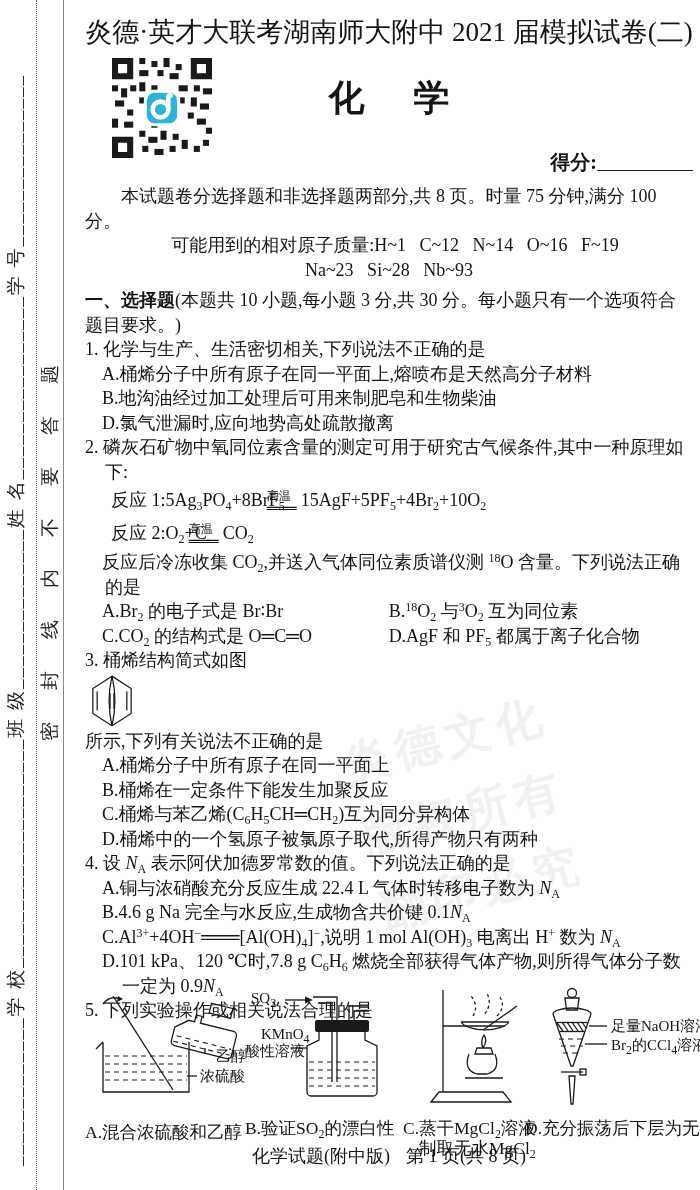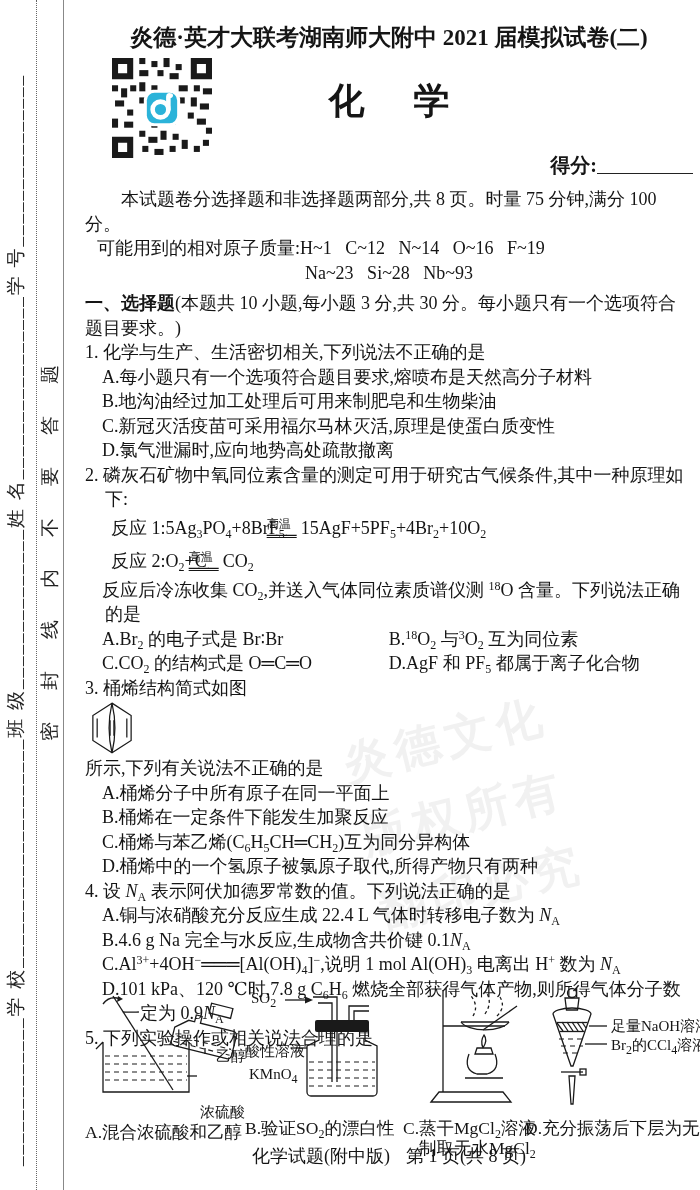--- a/index.html
+++ b/index.html
@@ -11,28 +11,28 @@
   .vline-dotted{position:absolute;left:36px;top:0;height:1190px;width:0;border-left:1.5px dotted #666;}
   .vline-solid{position:absolute;left:63px;top:0;height:1190px;width:0;border-left:1.5px solid #888;}
   .rot{position:absolute;white-space:nowrap;transform:translate(-50%,-50%) rotate(-90deg);color:#222;}
   .fields{left:16px;top:620px;font-size:19px;letter-spacing:2px;}
   .seal{left:50px;top:537px;font-size:19px;letter-spacing:32px;}
   
   .wm{position:absolute;left:360px;top:700px;z-index:0;transform:rotate(-14deg);
       font-size:46px;font-weight:bold;letter-spacing:6px;line-height:76px;color:rgba(80,80,80,0.08);pointer-events:none;}
   
   .content{position:absolute;left:85px;top:14px;width:608px;z-index:1;}
-  .header-title{font-size:23px;font-weight:bold;text-align:center;margin:8px;white-space:nowrap;}
+  .header-title{font-size:27px;font-weight:normal;text-align:center;margin:0;white-space:nowrap;}
   .qr{position:absolute;left:27px;top:44px;width:100px;height:100px;}
   .subject{text-align:center;font-size:36px;font-weight:bold;margin-top:24px;word-spacing:40px;}
   .scoreline{text-align:right;font-size:20px;margin-top:26px;}
   .scoreline b{font-weight:bold;}
   .score-blank{display:inline-block;width:96px;border-bottom:1.6px solid #222;height:18px;vertical-align:-2px;}
   .p{line-height:24.5px;}
-  .pre{white-space:pre;}
+  .pre{white-space:pre;text-align:center;}
   .indent1{text-indent:36px;}
   .ml12{margin-left:12px;}
   .center{text-align:center;}
   .stem{padding-left:20px;text-indent:-20px;}
   .opt{padding-left:37px;text-indent:-20px;}
   .optrow{padding-left:17px;display:flex;}
   .optrow .o1{width:48.5%;}
   .optrow .o2{width:51.5%;}
   .eqline{line-height:33px;margin-left:26px;}
   sub{font-size:12px;line-height:0;vertical-align:-4px;}
@@ -137,23 +137,22 @@
   <div class="p indent1" style="margin-top:8px;">本试题卷分选择题和非选择题两部分,共 8 页。时量 75 分钟,满分 100 分。</div>
   <div class="p ml12 pre">可能用到的相对原子质量:H~1   C~12   N~14   O~16   F~19</div>
   <div class="p center pre">Na~23   Si~28   Nb~93</div>
 
   <div class="p" style="margin-top:6px;">
     <b>一、选择题</b><span>(本题共 10 小题,每小题 3 分,共 30 分。每小题只有一个选项符合题目要求。)</span>
   </div>
 
   <div>
     <div class="p stem">1. 化学与生产、生活密切相关,下列说法不正确的是</div>
-    <div class="p opt">A.每小题只有一个选项符合题目要求,熔喷布是天然高分子材料</div>
+    <div class="p opt">A.桶烯分子中所有原子在同一平面上,熔喷布是天然高分子材料</div>
     <div class="p opt">B.地沟油经过加工处理后可用来制肥皂和生物柴油</div>
-    <div class="p opt">C.新冠灭活疫苗可采用福尔马林灭活,原理是使蛋白质变性</div>
     <div class="p opt">D.氯气泄漏时,应向地势高处疏散撤离</div>
   </div>
 
   <div>
     <div class="p stem">2. 磷灰石矿物中氧同位素含量的测定可用于研究古气候条件,其中一种原理如下:</div>
     <div class="p stem eqline" style="padding-left:20px;">反应 1:5Ag<sub>3</sub>PO<sub>4</sub>+8BrF<sub>5</sub><span class="rxn"><span class="ot">高温</span><span class="oe">═══</span></span>15AgF+5PF<sub>5</sub>+4Br<sub>2</sub>+10O<sub>2</sub></div>
     <div class="p stem eqline" style="padding-left:20px;">反应 2:O<sub>2</sub>+C<span class="rxn"><span class="ot">高温</span><span class="oe">═══</span></span>CO<sub>2</sub></div>
     <div class="p" style="padding-left:20px;text-indent:-3px;">反应后冷冻收集 CO<sub>2</sub>,并送入气体同位素质谱仪测 <sup>18</sup>O 含量。下列说法正确的是</div>
     <div class="p optrow">
       <span class="o1">A.Br<sub>2</sub> 的电子式是 Br∶Br</span>
@@ -209,40 +208,40 @@
       <g transform="translate(97,8) rotate(14)">
         <path class="sk" d="M0,30 l12,-10 h6 v-7 h6 v7 h34 a4,4 0 0 1 4,4 v20 a4,4 0 0 1 -4,4 h-54 a4,4 0 0 1 -4,-4 z"></path>
         <rect class="sk" x="30" y="-2" width="22" height="10"></rect>
         <line class="skd" x1="4" y1="38" x2="60" y2="38"></line>
         <line class="skd" x1="2" y1="44" x2="60" y2="44"></line>
       </g>
       <line class="sk" x1="120" y1="64" x2="120" y2="58"></line>
       <line class="sk" x1="102" y1="86" x2="112" y2="86"></line>
     </svg>
     <span class="lbl" style="left:91px;top:58px;margin-left:40px;">乙醇</span>
-    <span class="lbl" style="left:115px;top:78px;margin-top:36px;">浓硫酸</span>
+    <span class="lbl" style="left:115px;top:78px;">浓硫酸</span>
     <div class="cap">A.混合浓硫酸和乙醇</div>
   </div>
 
   <div class="fig" style="left:160px;top:0;width:160px;height:176px;">
     <svg width="160" height="120" viewBox="0 0 160 120">
       <line class="sk" x1="40" y1="14" x2="60" y2="14"></line>
       <path class="fill" d="M60,10.5 l8,3.5 -8,3.5 z"></path>
       <path class="sk" d="M68,11 h24 v85 M73,17 h14 v79"></path>
       <path class="sk" d="M104,34 v-14 h20 M109,34 v-9 h15"></path>
       <rect class="fill" x="70" y="34" width="54" height="12" rx="2"></rect>
       <path class="sk" d="M74,46 v8 l-12,6 v46 a4,4 0 0 0 4,4 h62 a4,4 0 0 0 4,-4 v-46 l-12,-6 v-8"></path>
       <line class="skd" x1="64" y1="76" x2="130" y2="76"></line>
       <line class="skd" x1="64" y1="84" x2="130" y2="84"></line>
       <line class="skd" x1="64" y1="92" x2="130" y2="92"></line>
       <line class="skd" x1="64" y1="100" x2="130" y2="100"></line>
       <line class="sk" x1="46" y1="62" x2="62" y2="62"></line>
     </svg>
     <span class="lbl" style="left:6px;top:4px;">SO<sub>2</sub></span>
-    <span class="lbl" style="left:4px;top:40px;margin-top:40px;">KMnO<sub>4</sub></span>
+    <span class="lbl" style="left:16px;top:40px;">KMnO<sub>4</sub></span>
     <span class="lbl" style="left:0px;top:57px;">酸性溶液</span>
     <div class="cap">B.验证SO<sub>2</sub>的漂白性</div>
   </div>
 
   <div class="fig" style="left:318px;top:0;width:118px;height:176px;">
     <svg width="118" height="124" viewBox="0 0 118 124" style="margin-left:26px;">
       <line class="sk" x1="14" y1="4" x2="14" y2="106"></line>
       <path class="sk" d="M2,116 l8,-10 h64 l8,10 z"></path>
       <line class="sk" x1="14" y1="40" x2="76" y2="40"></line>
       <path class="skw" d="M44,30 q6,-10 -2,-20"></path>

